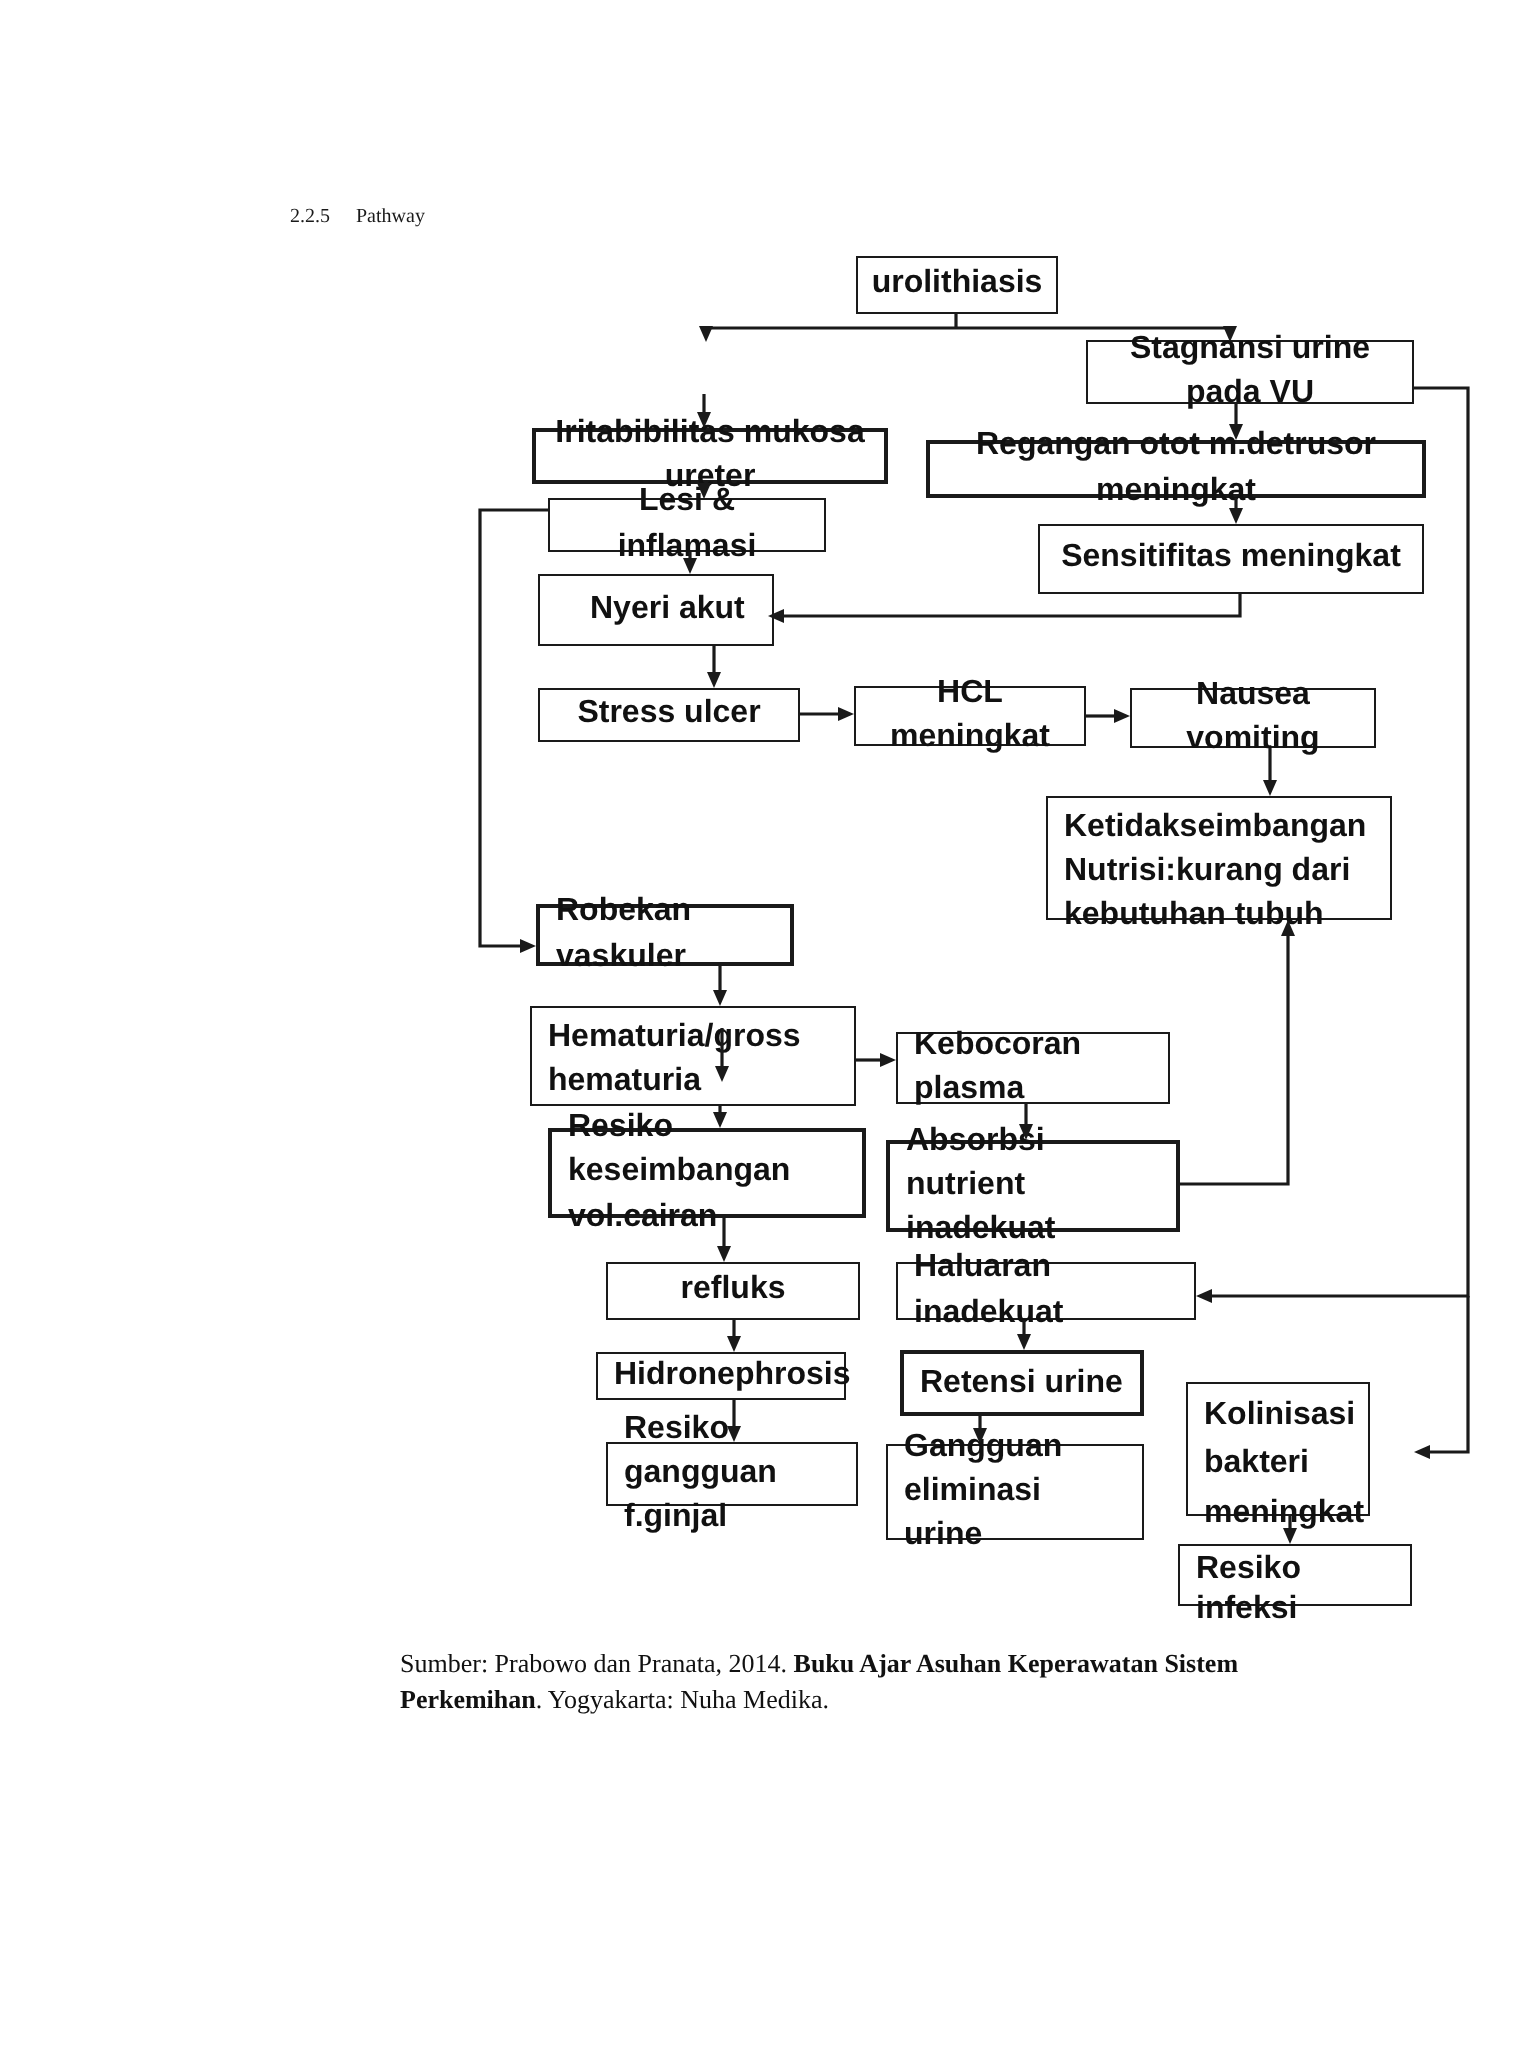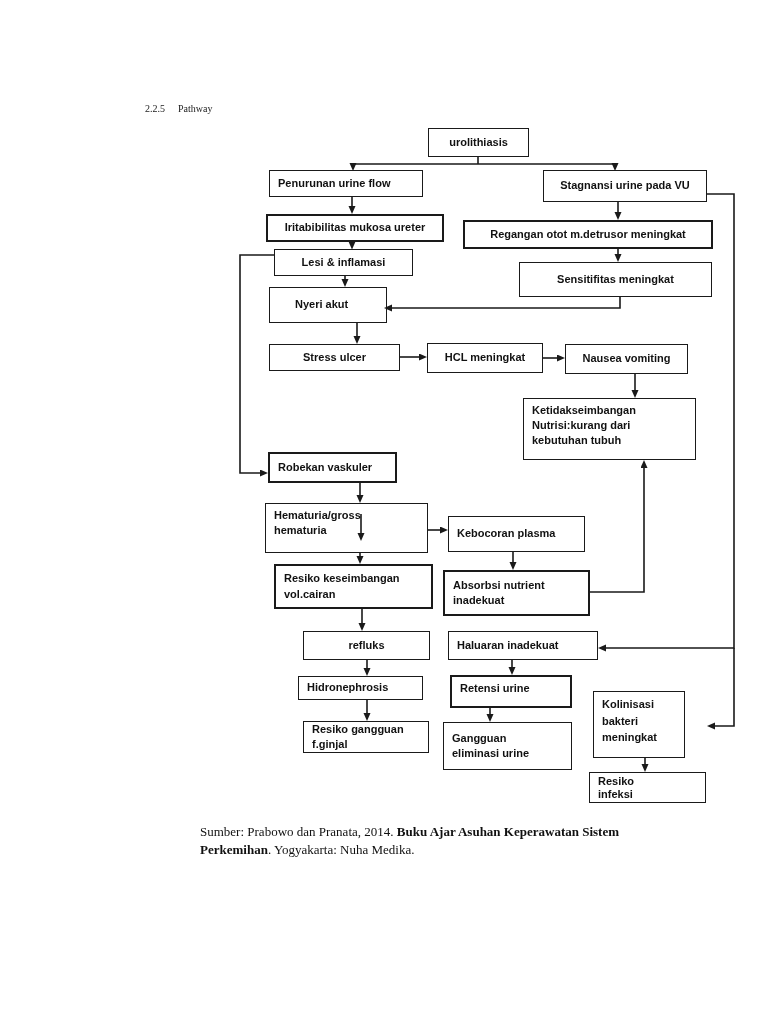--- a/index.html
+++ b/index.html
@@ -2,21 +2,21 @@
 <html><head>
 <meta charset="utf-8">
 <style>
   html,body{margin:0;padding:0;background:#e8e8e8;}
   #page{position:relative;width:768px;height:1024px;background:#ffffff;overflow:hidden;
         font-family:"Liberation Sans",sans-serif;}
   #heading{position:absolute;left:145px;top:103px;font-family:"Liberation Serif",serif;
            font-size:10px;color:#1a1a1a;}
   #heading .num{margin-right:13px;}
   .node{position:absolute;box-sizing:border-box;border:1.6px solid #1a1a1a;background:#fff;
-        color:#111;font-weight:bold;font-size:11px;line-height:1.38;white-space:pre-line;
+        color:#111;font-weight:bold;font-size:16px;line-height:1.38;white-space:pre-line;
         display:flex;align-items:center;padding:1px 8px;z-index:1;}
   .node.center{justify-content:center;text-align:center;}
   .node.thick{border-width:2.5px;}
   .node.top{align-items:flex-start;padding-top:4px;}
   .node.tight{line-height:1.22;padding-top:2px;}
   .node.loose{line-height:1.52;}
   #connectors{position:absolute;left:0;top:0;width:768px;height:1024px;z-index:2;
               pointer-events:none;}
   #connectors path{stroke:#1a1a1a;stroke-width:1.6;fill:none;}
   #caption{position:absolute;left:200px;top:823px;width:464px;
@@ -27,21 +27,20 @@
 <body>
 
 <div id="page">
 
   <div id="heading">
     <span class="num">2.2.5</span><span>Pathway</span>
   </div>
 
   <div class="node center" style="left:428px;top:128px;width:101px;height:29px;">urolithiasis</div>
 
-  <div class="node" style="left:269px;top:170px;width:154px;height:27px;">Penurunan urine flow</div>
 
   <div class="node center thick" style="left:266px;top:214px;width:178px;height:28px;">Iritabibilitas mukosa ureter</div>
 
   <div class="node center" style="left:274px;top:249px;width:139px;height:27px;">Lesi &amp; inflamasi</div>
 
   <div class="node" style="left:269px;top:287px;width:118px;height:36px;padding-left:25px;">Nyeri akut</div>
 
   <div class="node center" style="left:269px;top:344px;width:131px;height:27px;">Stress ulcer</div>
 
   <div class="node center" style="left:427px;top:343px;width:116px;height:30px;">HCL meningkat</div>

